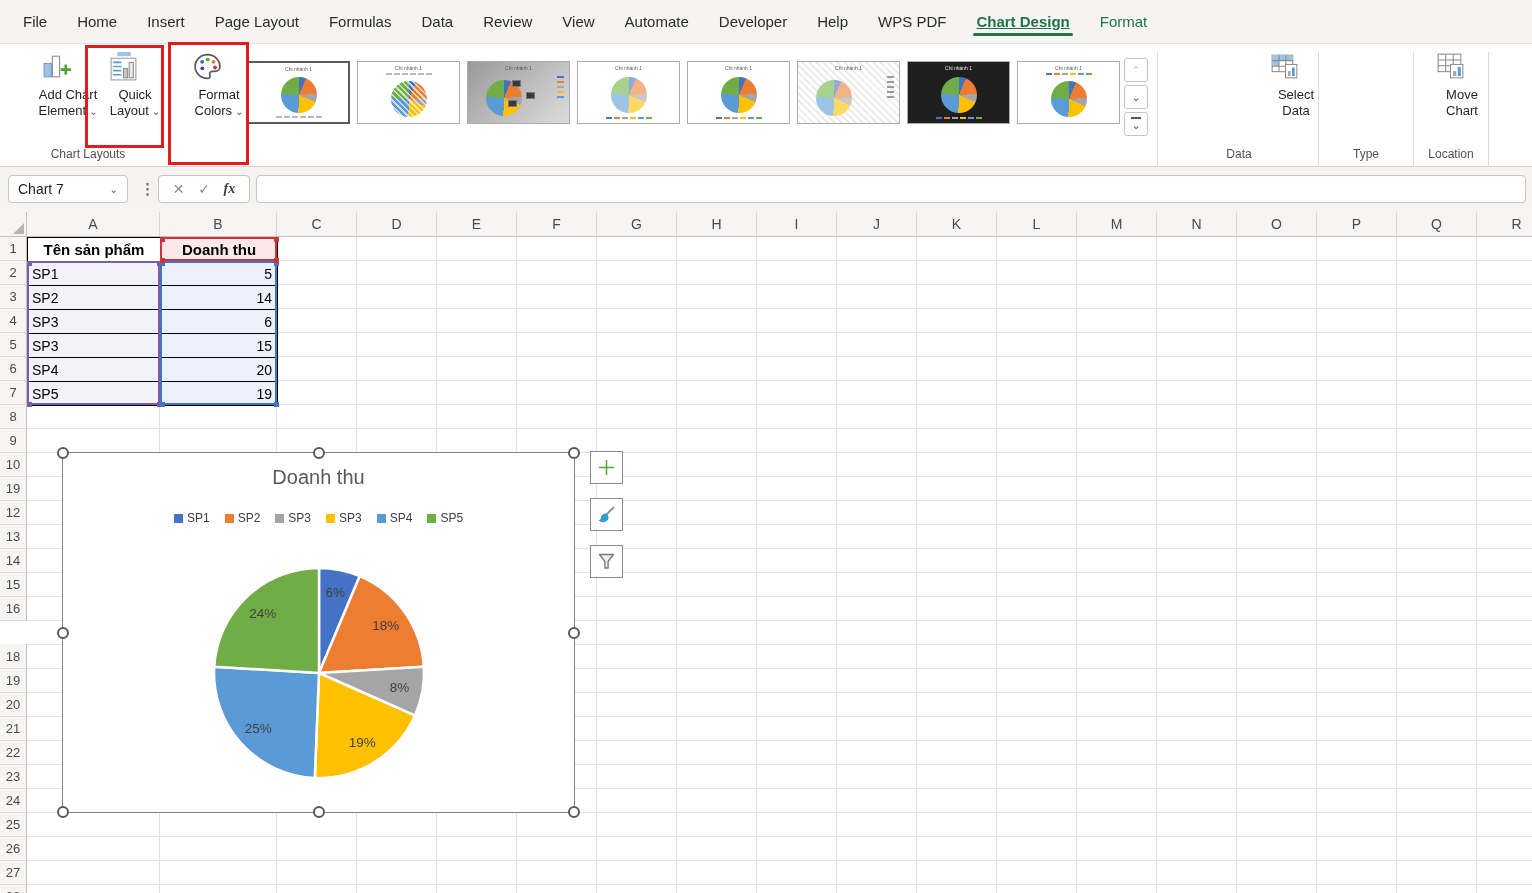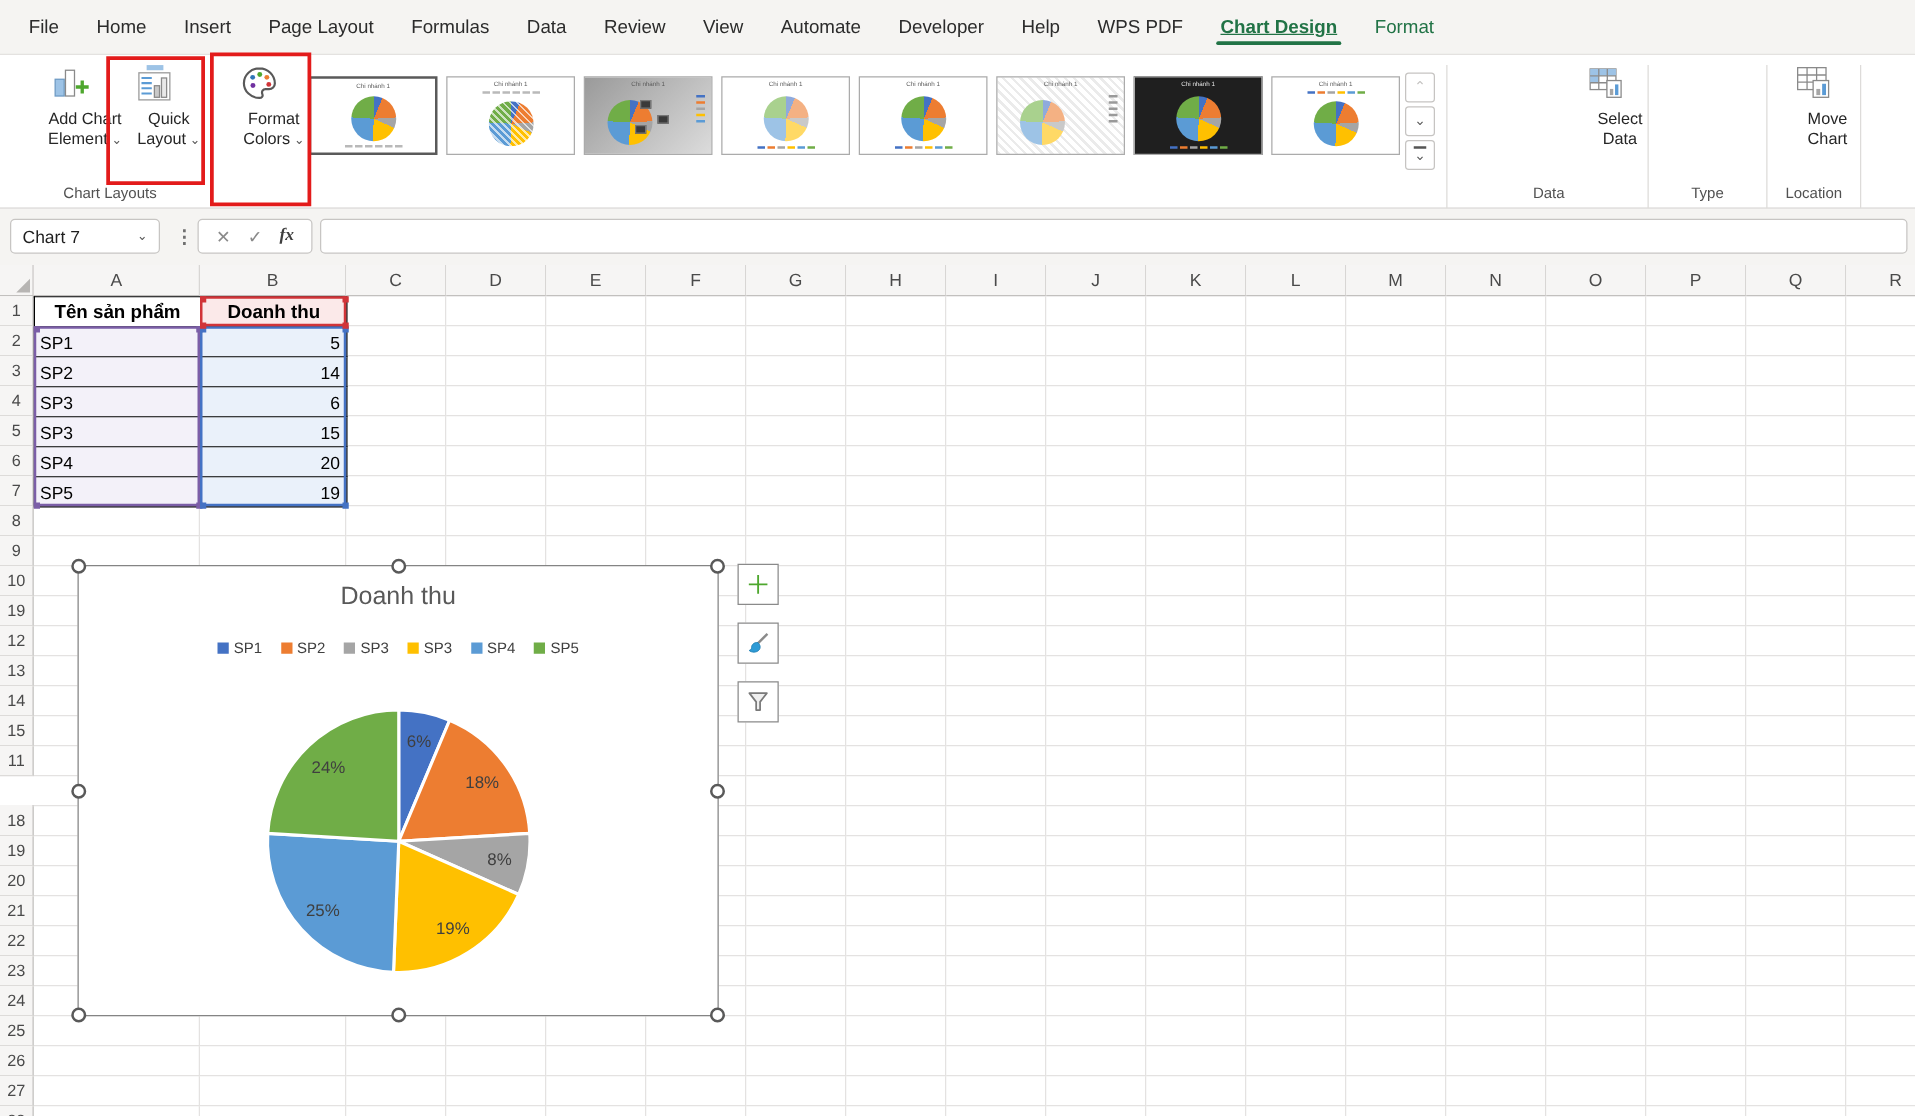--- a/index.html
+++ b/index.html
@@ -348,21 +348,21 @@
     <div class="rhead" style="top: 145px;">6</div>
     <div class="rhead" style="top: 169px;">7</div>
     <div class="rhead" style="top: 193px;">8</div>
     <div class="rhead" style="top: 217px;">9</div>
     <div class="rhead" style="top: 241px;">10</div>
     <div class="rhead" style="top: 265px;">19</div>
     <div class="rhead" style="top: 289px;">12</div>
     <div class="rhead" style="top: 313px;">13</div>
     <div class="rhead" style="top: 337px;">14</div>
     <div class="rhead" style="top: 361px;">15</div>
-    <div class="rhead" style="top: 385px;">11</div>
+    <div class="rhead" style="top: 385px;">16</div>
     <div class="rhead" style="top: 432px;">17</div>
     <div class="rhead" style="top: 433px;">18</div>
     <div class="rhead" style="top: 457px;">19</div>
     <div class="rhead" style="top: 481px;">20</div>
     <div class="rhead" style="top: 505px;">21</div>
     <div class="rhead" style="top: 529px;">22</div>
     <div class="rhead" style="top: 553px;">23</div>
     <div class="rhead" style="top: 577px;">24</div>
     <div class="rhead" style="top: 601px;">25</div>
     <div class="rhead" style="top: 625px;">26</div>

